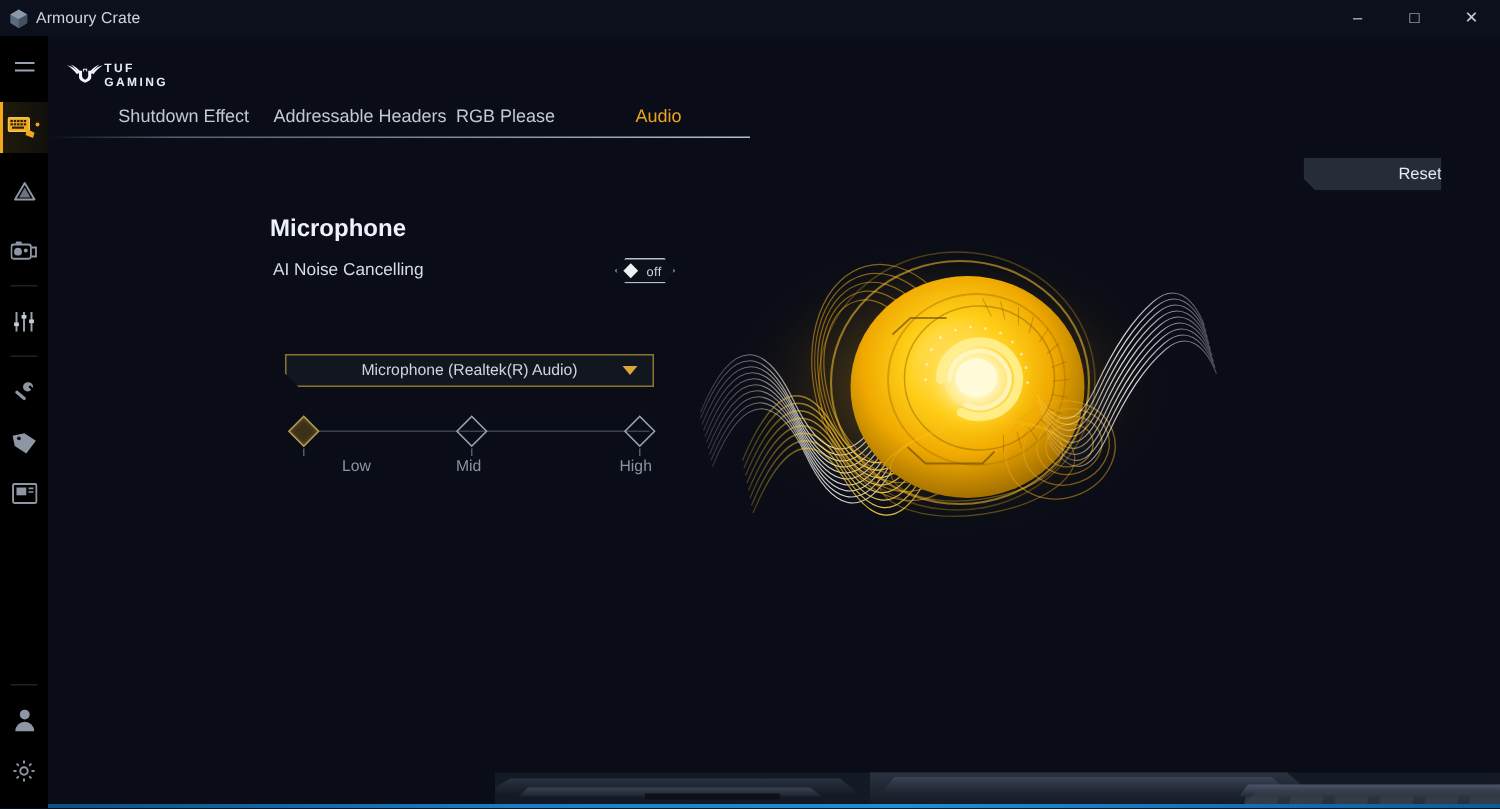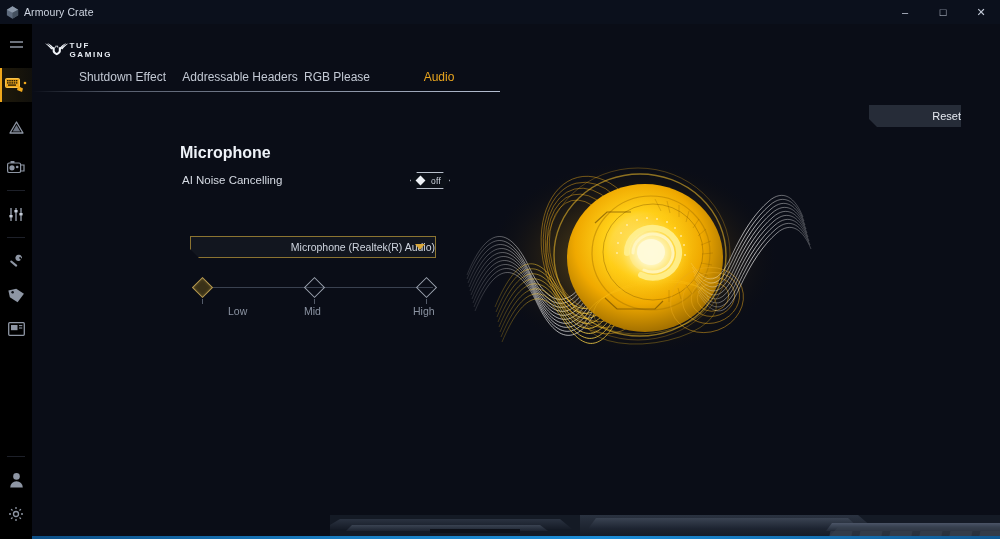--- a/index.html
+++ b/index.html
@@ -56,21 +56,21 @@
             display:flex; align-items:center; }
   .toggle .knob { width:7px; height:7px; background:#eef1f6; margin-left:6px;
                   transform:rotate(45deg); }
   .toggle .state { font-size:8.5px; color:#cfd5df; margin-left:7px; letter-spacing:.3px; }
 
   .hint { position:absolute; left:182px; top:198px; width:250px; font-size:11px;
           line-height:15px; color:#9aa3b2; }
 
   .dd { position:absolute; left:190px; top:236px; width:246px; height:22px;
         background:#12161f; border:1px solid #8c7431; color:#cfd5df; font-size:10.5px;
-        display:flex; align-items:center; justify-content:flex-end;
+        display:flex; align-items:center; justify-content:center;
         clip-path:polygon(0 0,100% 0,100% 100%,9px 100%,0 calc(100% - 9px)); }
   .dd .caret { position:absolute; right:10px; width:0; height:0;
                border-left:5px solid transparent; border-right:5px solid transparent;
                border-top:6px solid #d8a73a; }
 
   
   .slider { position:absolute; left:190px; top:278px; width:248px; height:42px; }
   .track { position:absolute; left:5px; top:9px; width:238px; height:1px; background:#3a4150; }
   .node { position:absolute; top:2px; width:15px; height:15px; transform:rotate(45deg);
           border:1px solid #9aa1ae; background:transparent; }

